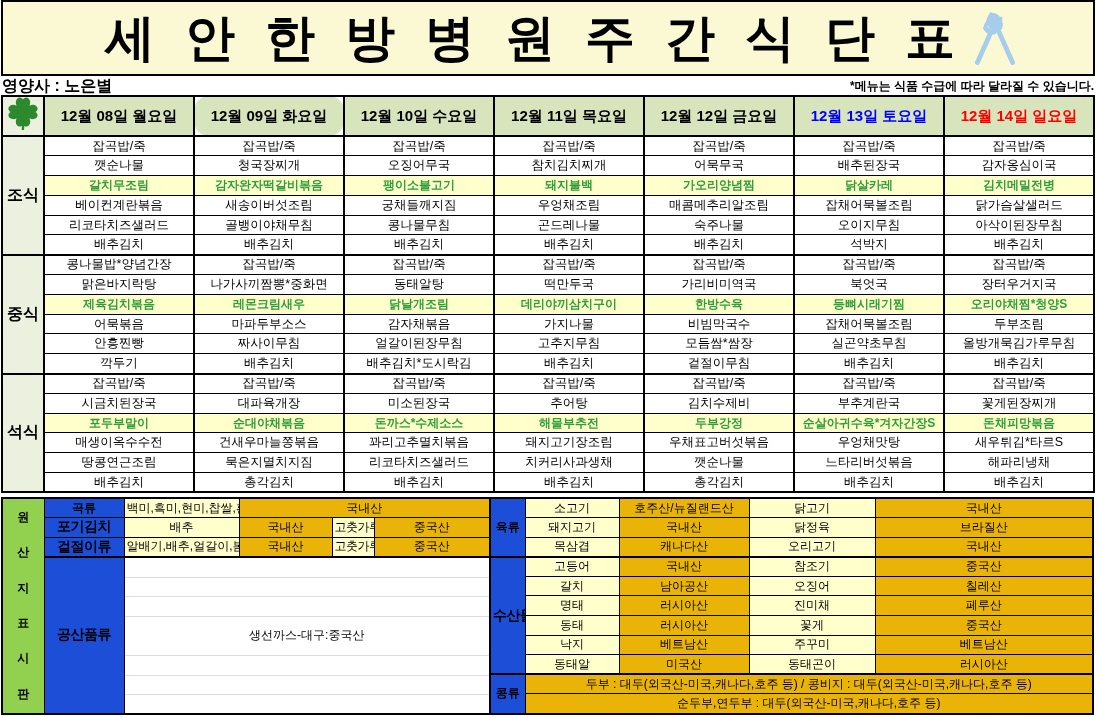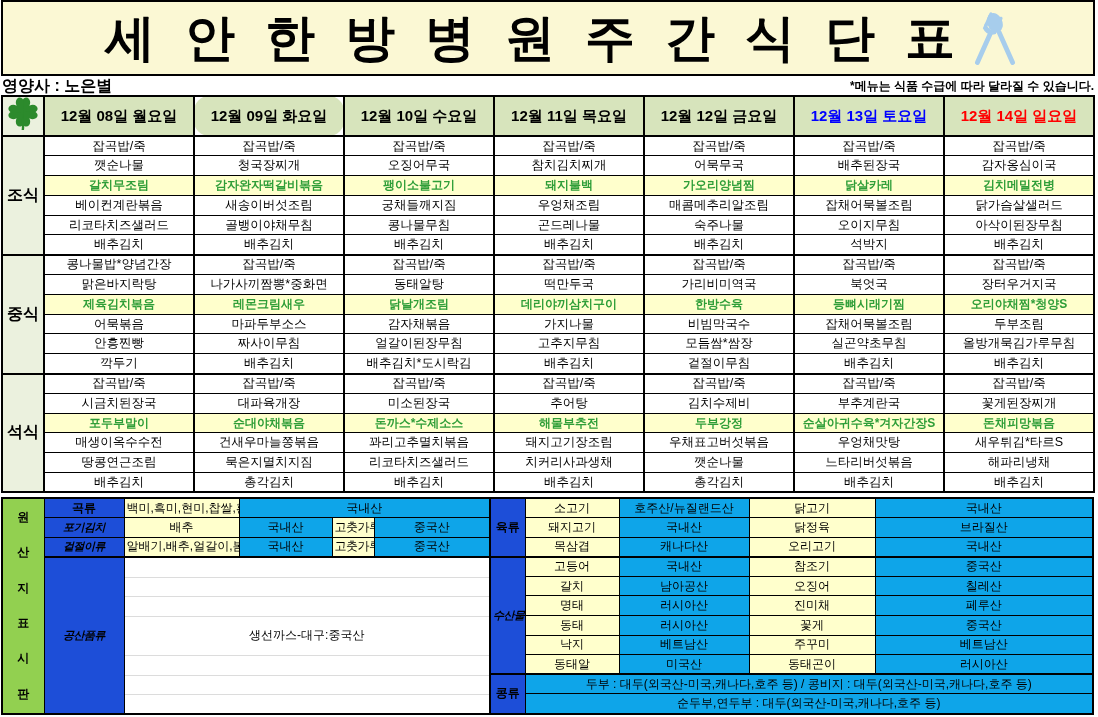--- a/index.html
+++ b/index.html
@@ -31,30 +31,30 @@
   .menu-table td.hl{background:#ffffcc;font-size:12px;font-weight:bold;color:#2f9e38;}
   .menu-table tr.block-start td{border-top-width:2px;}
   
   .origin-table{position:absolute;left:1px;top:497px;width:1091px;border:2px solid #000;}
   .origin-table td{border:1px solid #000;padding:0 2px;text-align:center;vertical-align:middle;
       font-size:12px;color:#000;white-space:nowrap;overflow:hidden;box-sizing:border-box;}
   .origin-table tr{height:19.6px;}
   .vlabel{background:#92d050;color:#fff;font-weight:bold;font-size:14px;padding:0;}
   .vlabel .vwrap{display:flex;flex-direction:column;justify-content:space-around;align-items:center;height:212px;}
   .glabel{background:#1d4ed8;color:#fff;font-weight:bold;font-size:12px;}
-  .glabel.small{font-size:11px;letter-spacing:-0.5px;font-style:italic;}
+  .glabel.small{font-size:14px;letter-spacing:-0.5px;}
   .ycell{background:#ffffcc;}
   .sub-ing{background:#ffffcc;font-size:9px;color:#3a3a3a;letter-spacing:-0.5px;}
   .rsec{border-left-width:2px !important;}
   .sec-top{border-top-width:2px !important;}
   .industrial{background:#fff;vertical-align:top;text-align:left;padding:21px 0 0 6px;
       background-image:repeating-linear-gradient(to bottom,#ffffff 0px,#ffffff 18.7px,#dcdcdc 18.7px,#dcdcdc 19.6px);
       font-size:12.5px;margin-left:40px;}
   .beans{text-align:left;padding-left:4px;font-size:12px;margin-left:44px;}
-  .origin-white{background:#0ea5e9;}
+  .origin-white{background:#eab308;}
 </style>
 </head>
 <body>
 
 <div class="page">
 
   <div class="title-band">
     <span class="title-text">세안한방병원주간식단표</span>
     <svg class="cutlery" viewBox="0 0 52 60">
       <g fill="#a7cdec">

